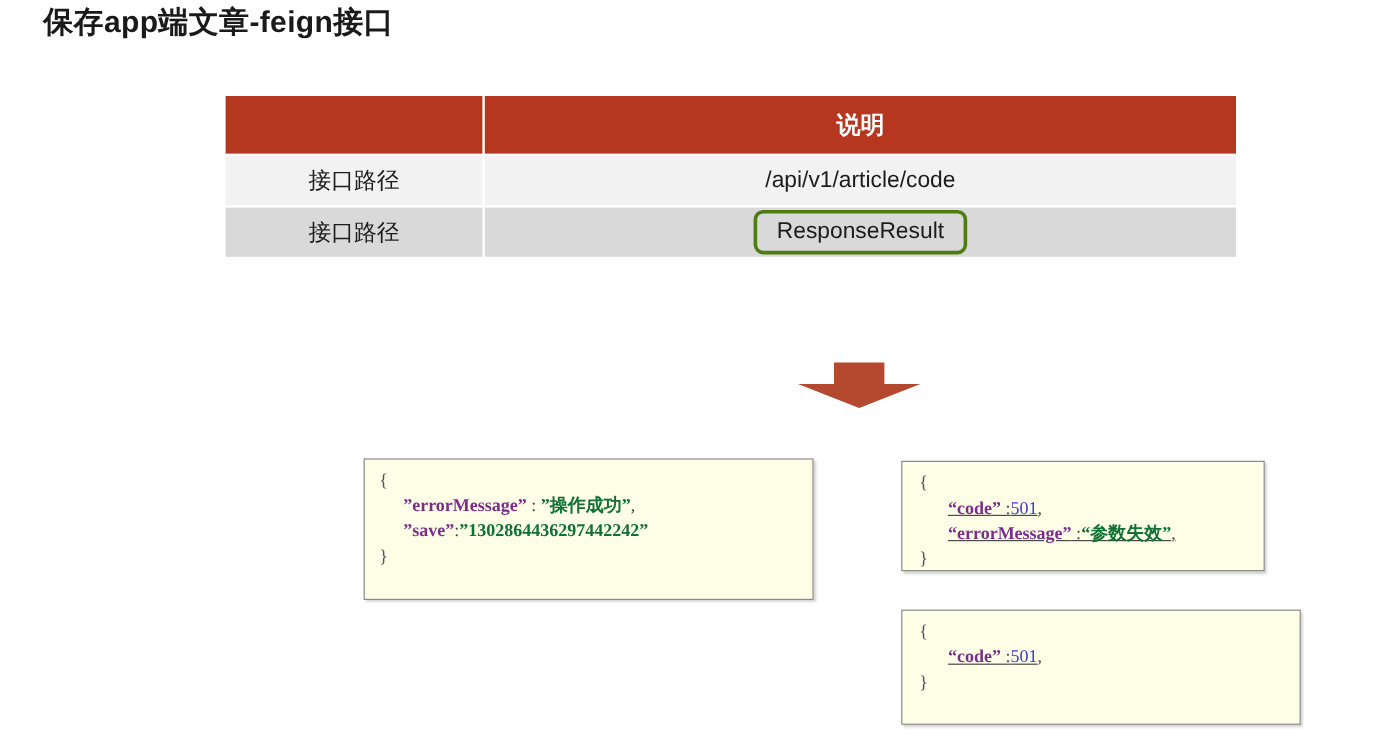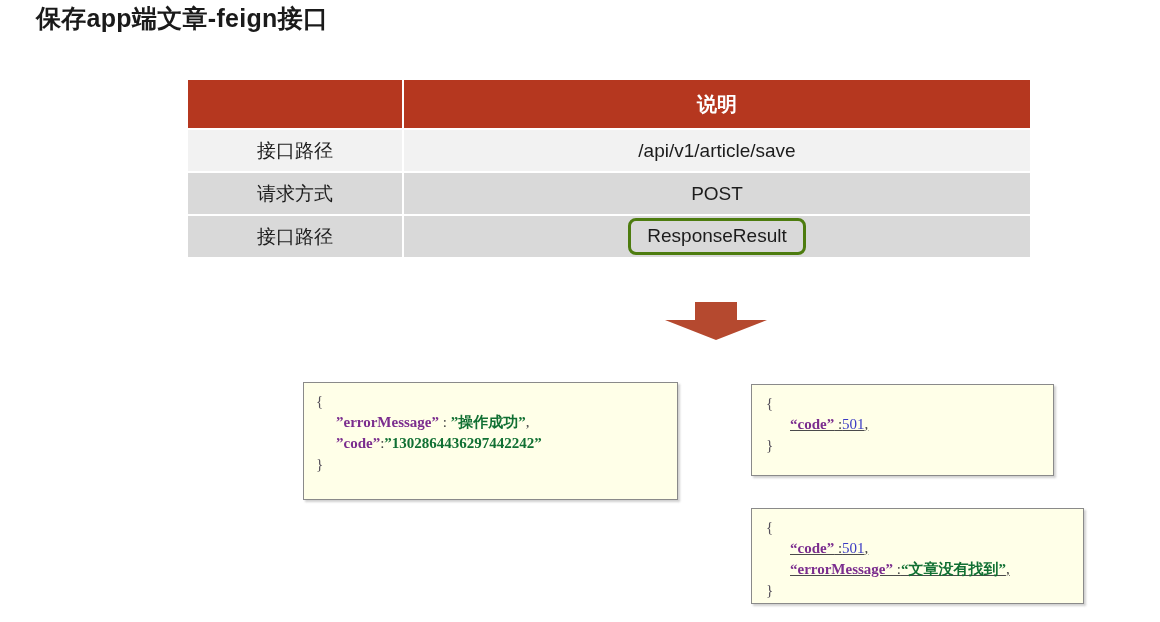--- a/index.html
+++ b/index.html
@@ -125,27 +125,21 @@
   <thead>
     <tr>
       <th class="col-label hdr-empty"></th>
       <th class="col-desc">说明</th>
     </tr>
   </thead>
   <tbody>
     <tr class="row-light">
       <td class="col-label">接口路径</td>
       <td class="col-desc">
-        <span class="cell-inner">/api/v1/article/save</span>
-      </td>
-    </tr>
-    <tr class="row-dark">
-      <td class="col-label">请求方式</td>
-      <td class="col-desc">
-        <span class="cell-inner">POST</span>
+        <span class="cell-inner">/api/v1/article/code</span>
       </td>
     </tr>
     <tr class="row-dark">
       <td class="col-label">接口路径</td>
       <td class="col-desc">
         <span class="highlight-box">ResponseResult</span>
       </td>
     </tr>
   </tbody>
 </table>
@@ -153,35 +147,35 @@
 <svg id="flow-arrow" viewBox="0 0 106 40">
   <polygon points="32,1 74,1 74,19 104,19 53,39 2,19 32,19" fill="#B5492F"></polygon>
 </svg>
 
 <div class="code-block" id="code-success">
   <span class="code-line k-brace">{</span>
   <span class="code-line indent-1">
     <span class="k-key">”errorMessage”</span><span class="k-punc"> :</span>&nbsp;<span class="k-str">”操作成功”</span><span class="k-punc">,</span>
   </span>
   <span class="code-line indent-1">
-    <span class="k-key">”code”</span><span class="k-punc">:</span><span class="k-str">”1302864436297442242”</span><span class="k-punc"></span>
+    <span class="k-key">”save”</span><span class="k-punc">:</span><span class="k-str">”1302864436297442242”</span><span class="k-punc"></span>
   </span>
   <span class="code-line k-brace">}</span>
 </div>
 
 <div class="code-block" id="code-param">
   <span class="code-line k-brace">{</span>
   <span class="code-line indent-2">
     <span class="k-key">“code”</span><span class="k-punc"> :</span><span class="k-num">501</span><span class="k-punc">,</span>
   </span>
+  <span class="code-line indent-2">
+    <span class="k-key">“errorMessage”</span><span class="k-punc"> :</span><span class="k-str">“参数失效”</span><span class="k-punc">,</span>
+  </span>
   <span class="code-line k-brace">}</span>
 </div>
 
 <div class="code-block" id="code-notfound">
   <span class="code-line k-brace">{</span>
   <span class="code-line indent-2">
     <span class="k-key">“code”</span><span class="k-punc"> :</span><span class="k-num">501</span><span class="k-punc">,</span>
   </span>
-  <span class="code-line indent-2">
-    <span class="k-key">“errorMessage”</span><span class="k-punc"> :</span><span class="k-str">“文章没有找到”</span><span class="k-punc">,</span>
-  </span>
   <span class="code-line k-brace">}</span>
 </div>
 
 </body></html>

